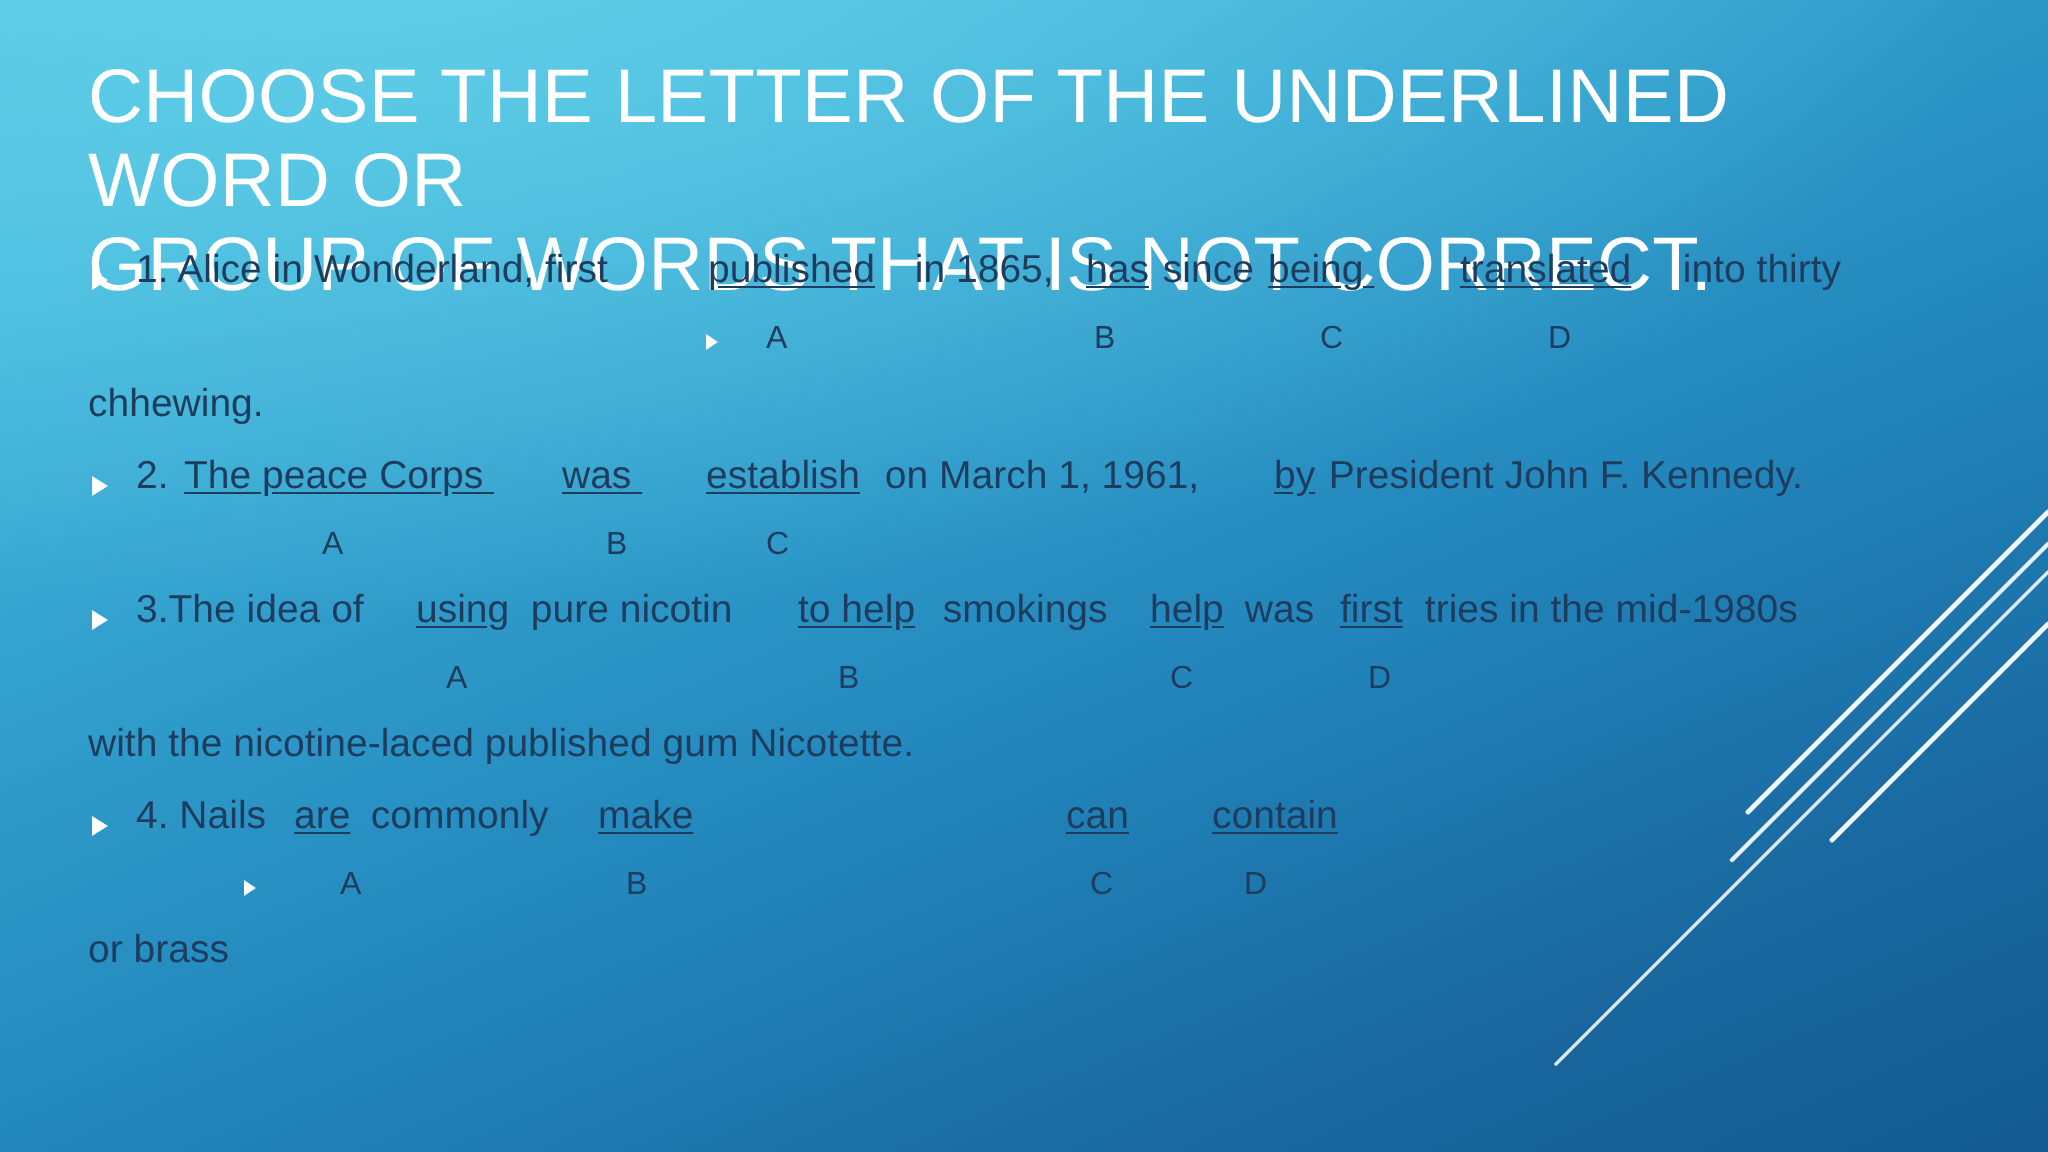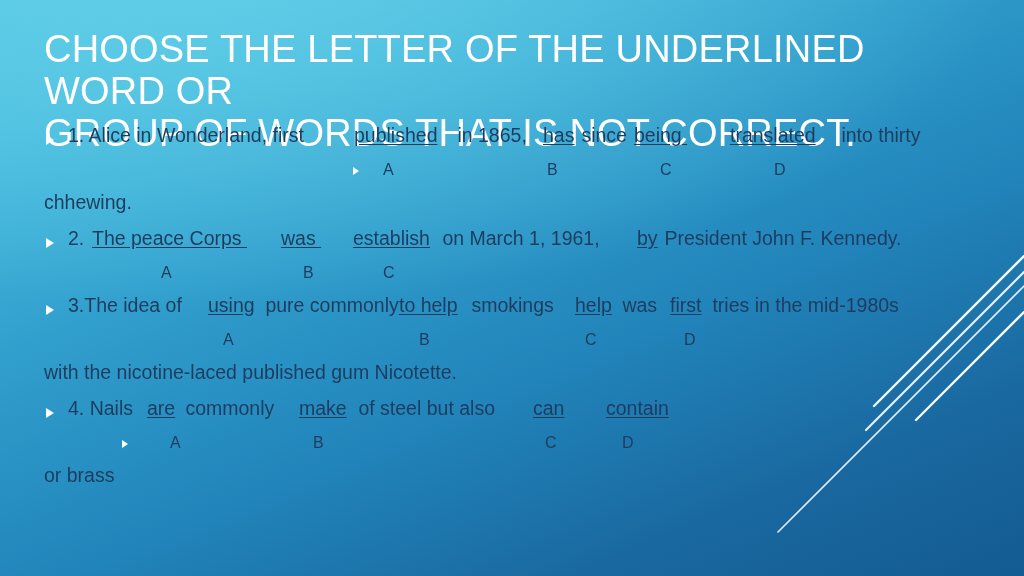--- a/index.html
+++ b/index.html
@@ -147,21 +147,21 @@
     <div class="line ans">
       <span class="ansltr" style="left:161px;">A</span>
       <span class="ansltr" style="left:303px;">B</span>
       <span class="ansltr" style="left:383px;">C</span>
     </div>
 
     <div class="line">
       <span class="bullet" style="left:46px; top:9px;"></span>
       <span class="txt" style="left:68px;">3.The idea of </span>
       <span class="txt u" style="left:208px;">using</span>
-      <span class="txt" style="left:260px;"> pure commonly </span>
+      <span class="txt" style="left:260px;"> pure nicotin </span>
       <span class="txt u" style="left:399px;">to help</span>
       <span class="txt" style="left:466px;"> smokings </span>
       <span class="txt u" style="left:575px;">help</span>
       <span class="txt" style="left:617px;"> was </span>
       <span class="txt u" style="left:670px;">first</span>
       <span class="txt" style="left:707px;"> tries in the mid-1980s</span>
     </div>
 
     <div class="line ans">
       <span class="ansltr" style="left:223px;">A</span>
@@ -173,21 +173,20 @@
     <div class="line cont">
       <span class="txt" style="left:44px;">with the nicotine-laced published gum Nicotette.</span>
     </div>
 
     <div class="line">
       <span class="bullet" style="left:46px; top:9px;"></span>
       <span class="txt" style="left:68px;">4. Nails </span>
       <span class="txt u" style="left:147px;">are</span>
       <span class="txt" style="left:180px;"> commonly </span>
       <span class="txt u" style="left:299px;">make</span>
-      <span class="txt" style="left:353px;"> of steel but also </span>
       <span class="txt u" style="left:533px;">can</span>
       <span class="txt u" style="left:606px;">contain</span>
     </div>
 
     <div class="line ans">
       <span class="bullet small" style="left:122px; top:7px;"></span>
       <span class="ansltr" style="left:170px;">A</span>
       <span class="ansltr" style="left:313px;">B</span>
       <span class="ansltr" style="left:545px;">C</span>
       <span class="ansltr" style="left:622px;">D</span>

